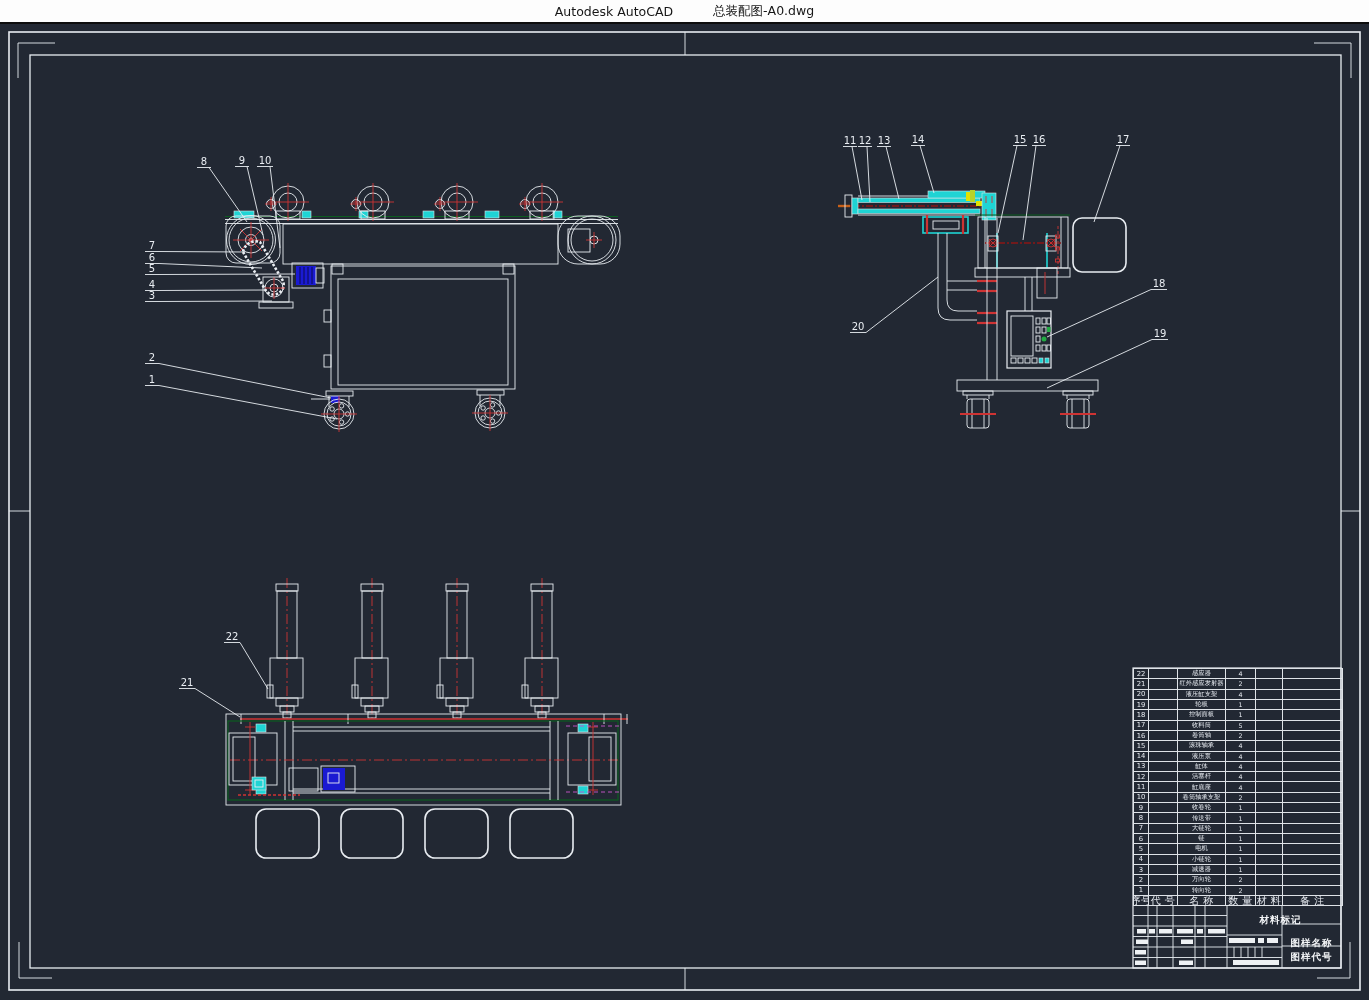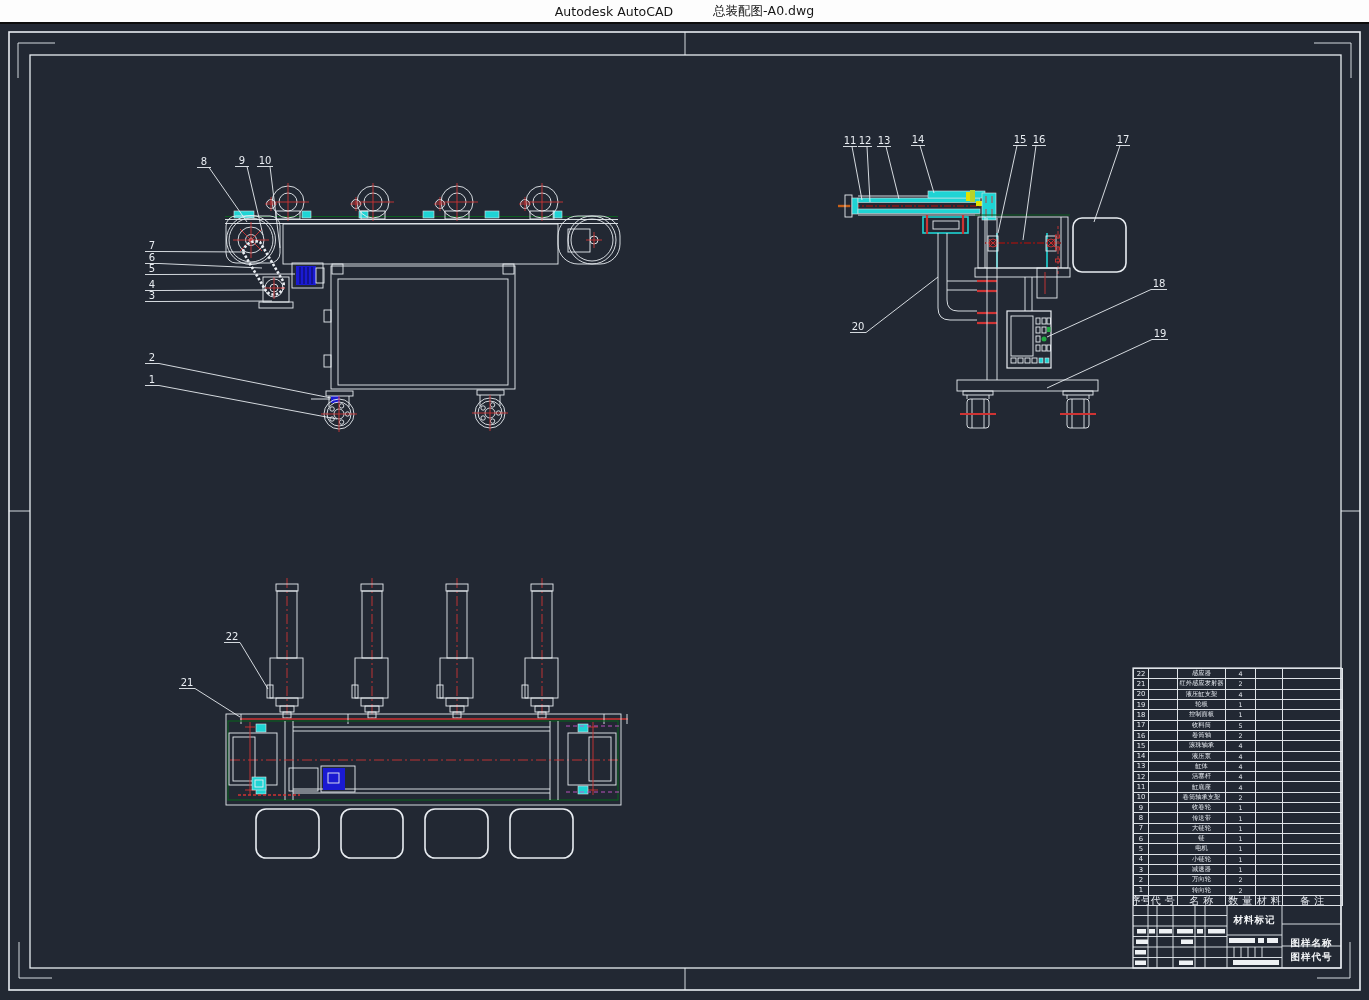--- a/index.html
+++ b/index.html
@@ -630,15 +630,15 @@
     <div class="pc c4"></div>
     <div class="pc c5"></div>
     <div class="pc ph c0">序号</div>
     <div class="pc ph c1">代 号</div>
     <div class="pc ph c2">名  称</div>
     <div class="pc ph c3">数 量</div>
     <div class="pc ph c4">材 料</div>
     <div class="pc ph c5">备  注</div>
   </div>
 
-<div class="tb-label" style="left:1227px;top:905px;width:55px;height:30px;">材料标记</div>
+<div class="tb-label" style="left:1227px;top:905px;width:55px;height:30px;padding-left:26px;">材料标记</div>
 <div class="tb-label" style="left:1282px;top:924px;width:59px;height:38px;">图样名称</div>
 <div class="tb-label" style="left:1282px;top:946px;width:59px;height:23px;">图样代号</div>
 
 </body></html>

